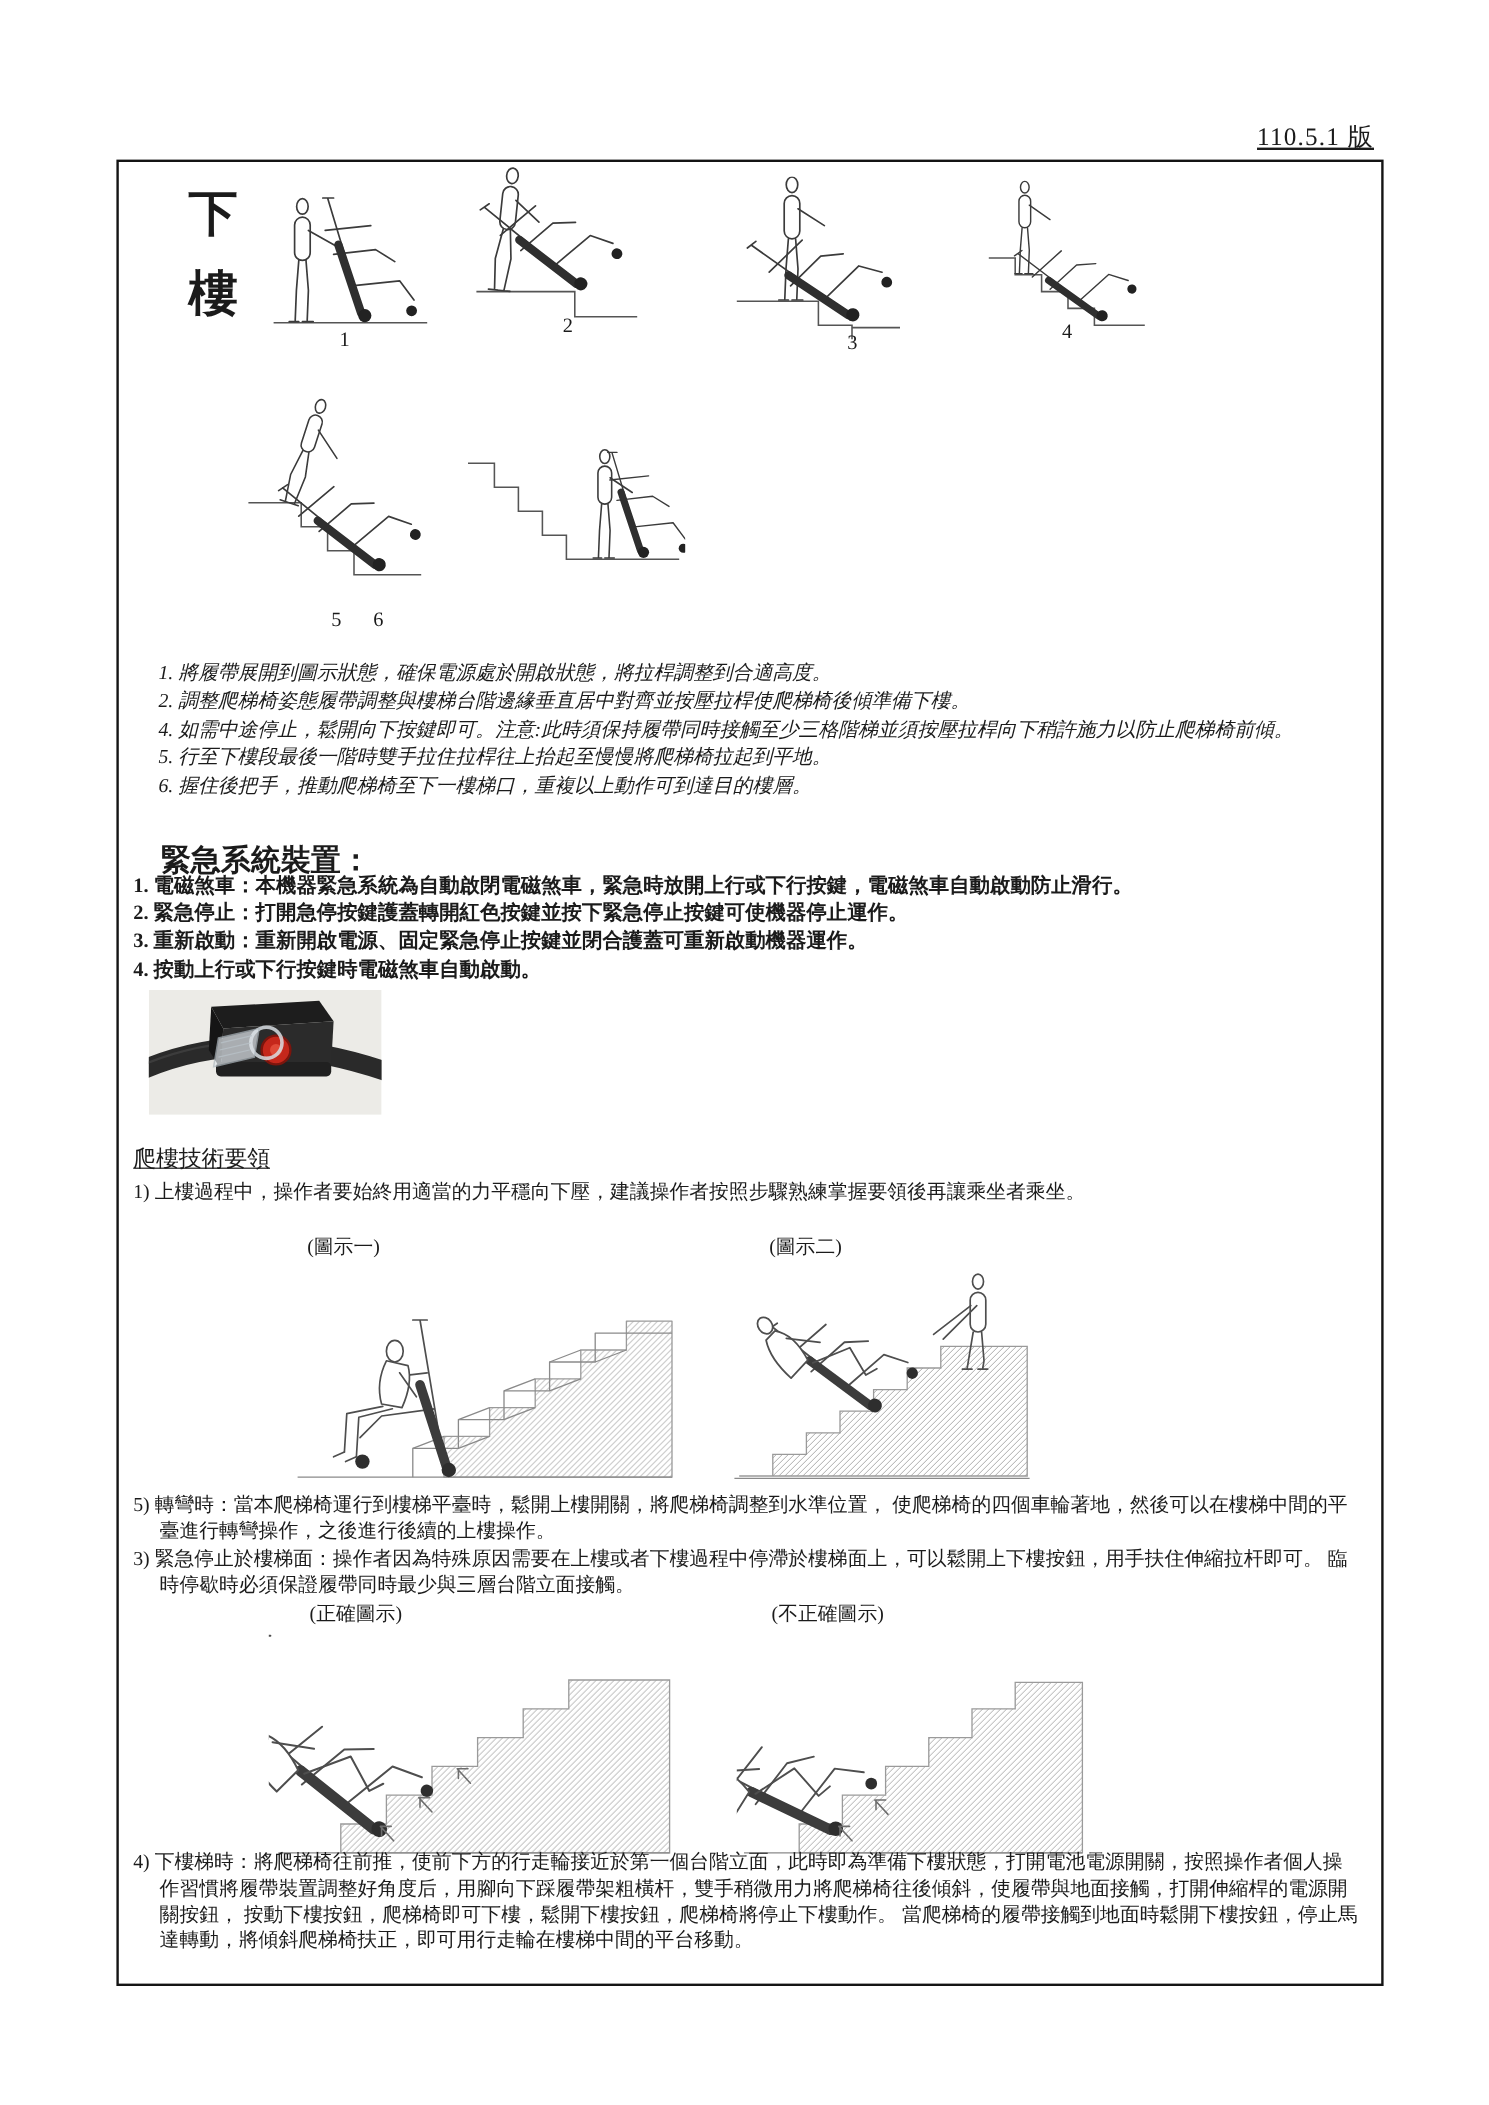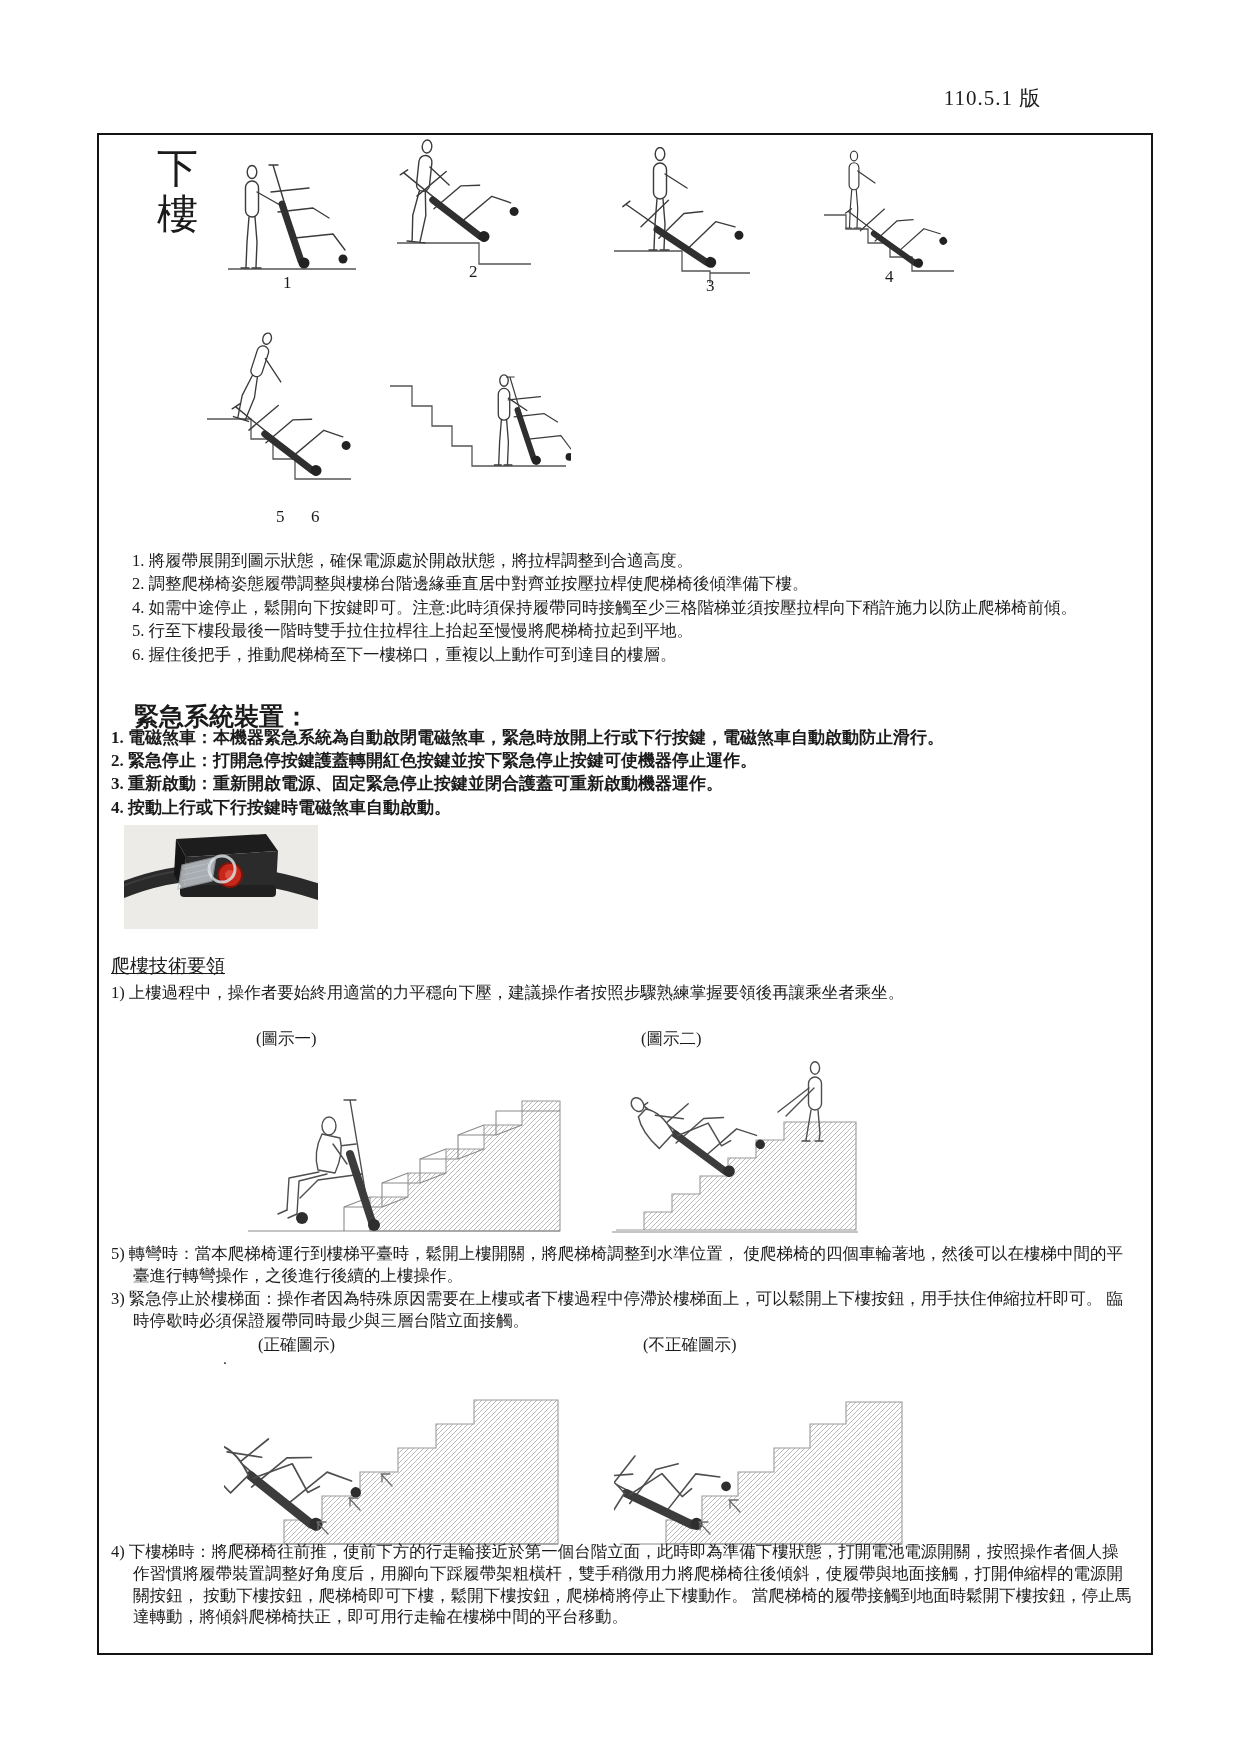--- a/index.html
+++ b/index.html
@@ -8,32 +8,32 @@
     width:1241px; height:1754px; position:relative;
     font-family:"Liberation Serif","DejaVu Serif",serif;
     color:#1b1b1b;
   }
   .abs { position:absolute; }
   .frame {
     left:97px; top:133px; width:1056px; height:1522px;
     border:2px solid #141414; background:#fff;
   }
   .version {
-    top:84px; left:840px; width:305px; text-align:center;
-    font-size:21px; letter-spacing:1px;
+    top:100px; left:840px; width:305px; text-align:right;
+    font-size:21px; letter-spacing:1px;text-decoration:underline;
   }
   .dl-head {
-    left:157px; top:145px; width:48px; font-size:41px; line-height:46px;
-    word-break:break-all; font-weight:400;
+    left:157px; top:145px; width:48px; font-size:41px; line-height:66px;
+    word-break:break-all; font-weight:700;
   }
   .fig-num { font-size:17px; }
   .steps {
     left:132px; top:549px; width:1005px; font-size:16.5px; line-height:23.4px;
   }
-  .steps div { white-space:nowrap; }
+  .steps div { white-space:nowrap;font-style:italic; }
   .em-head { left:134px; top:700px; font-size:25px; font-weight:bold; }
   .em-items {
     left:111px; top:726px; width:1020px; font-size:17px; font-weight:bold;
     line-height:23.2px;
   }
   .em-items div { white-space:nowrap; }
   .tech-head { left:111px; top:953px; font-size:19px;text-decoration:underline; }
   .tech-line { left:111px; top:982px; width:1020px; font-size:16.5px; white-space:nowrap; }
   .ill-label { font-size:16.5px;text-align:center; }
   .tech-block {

